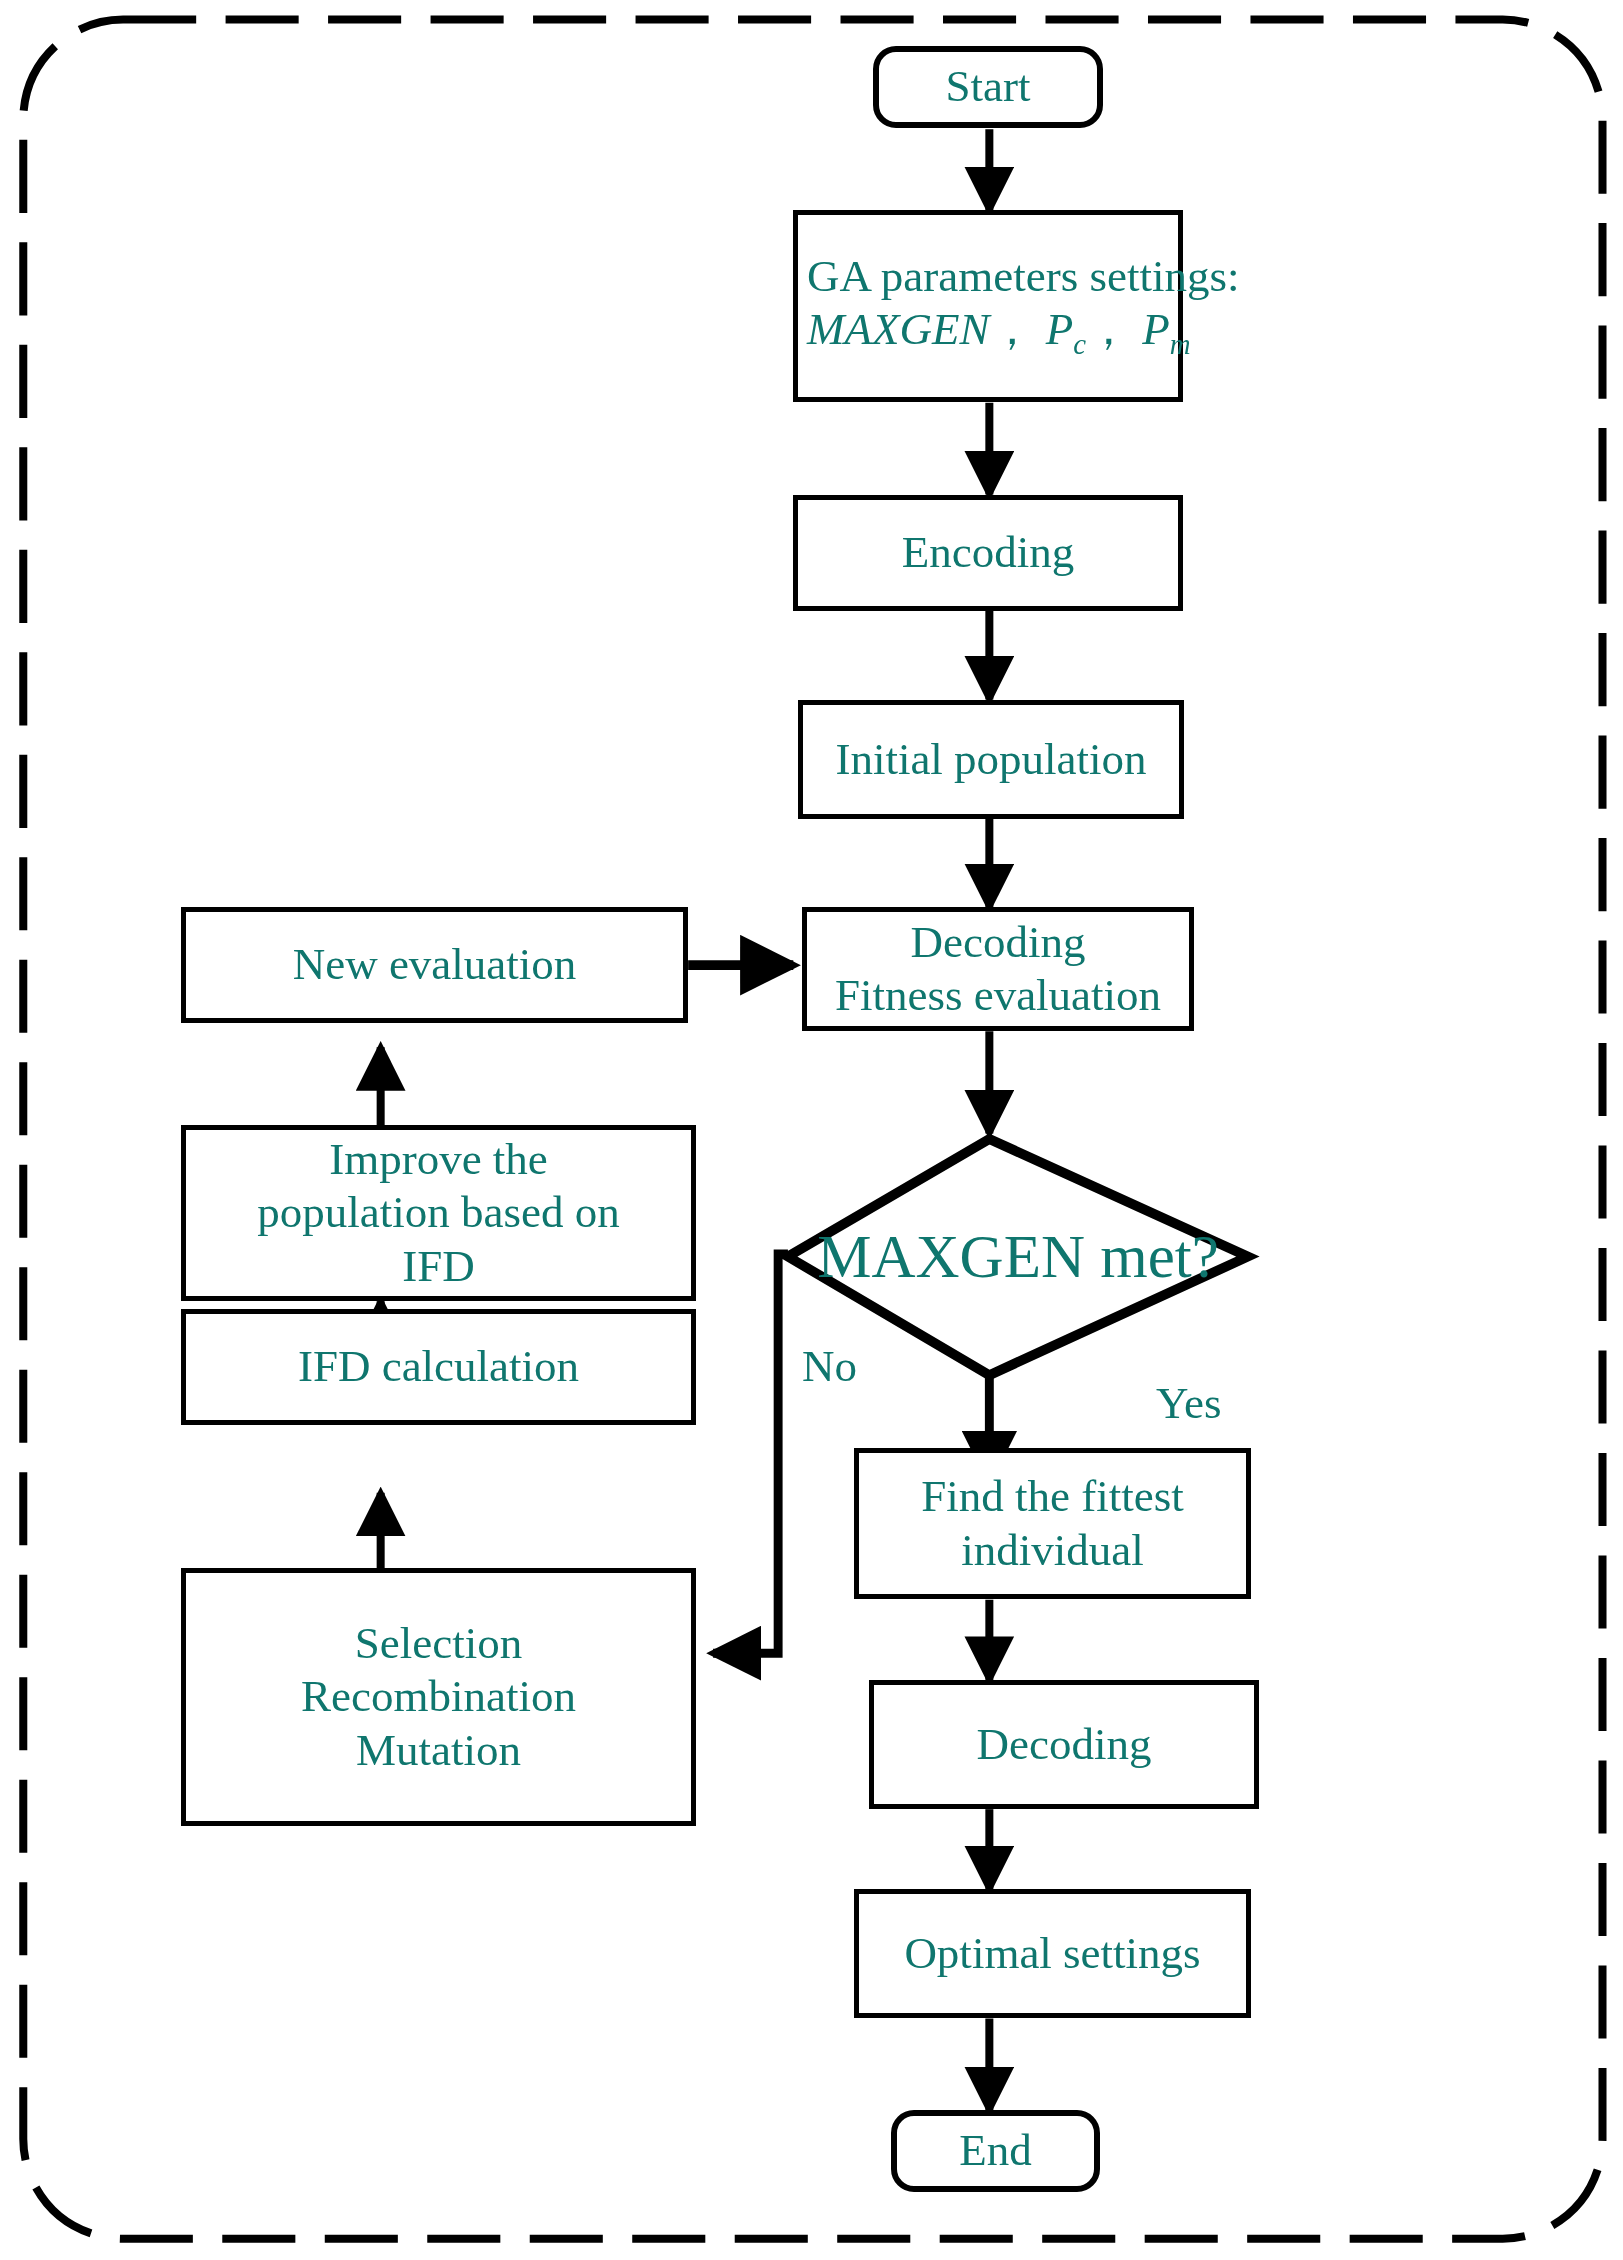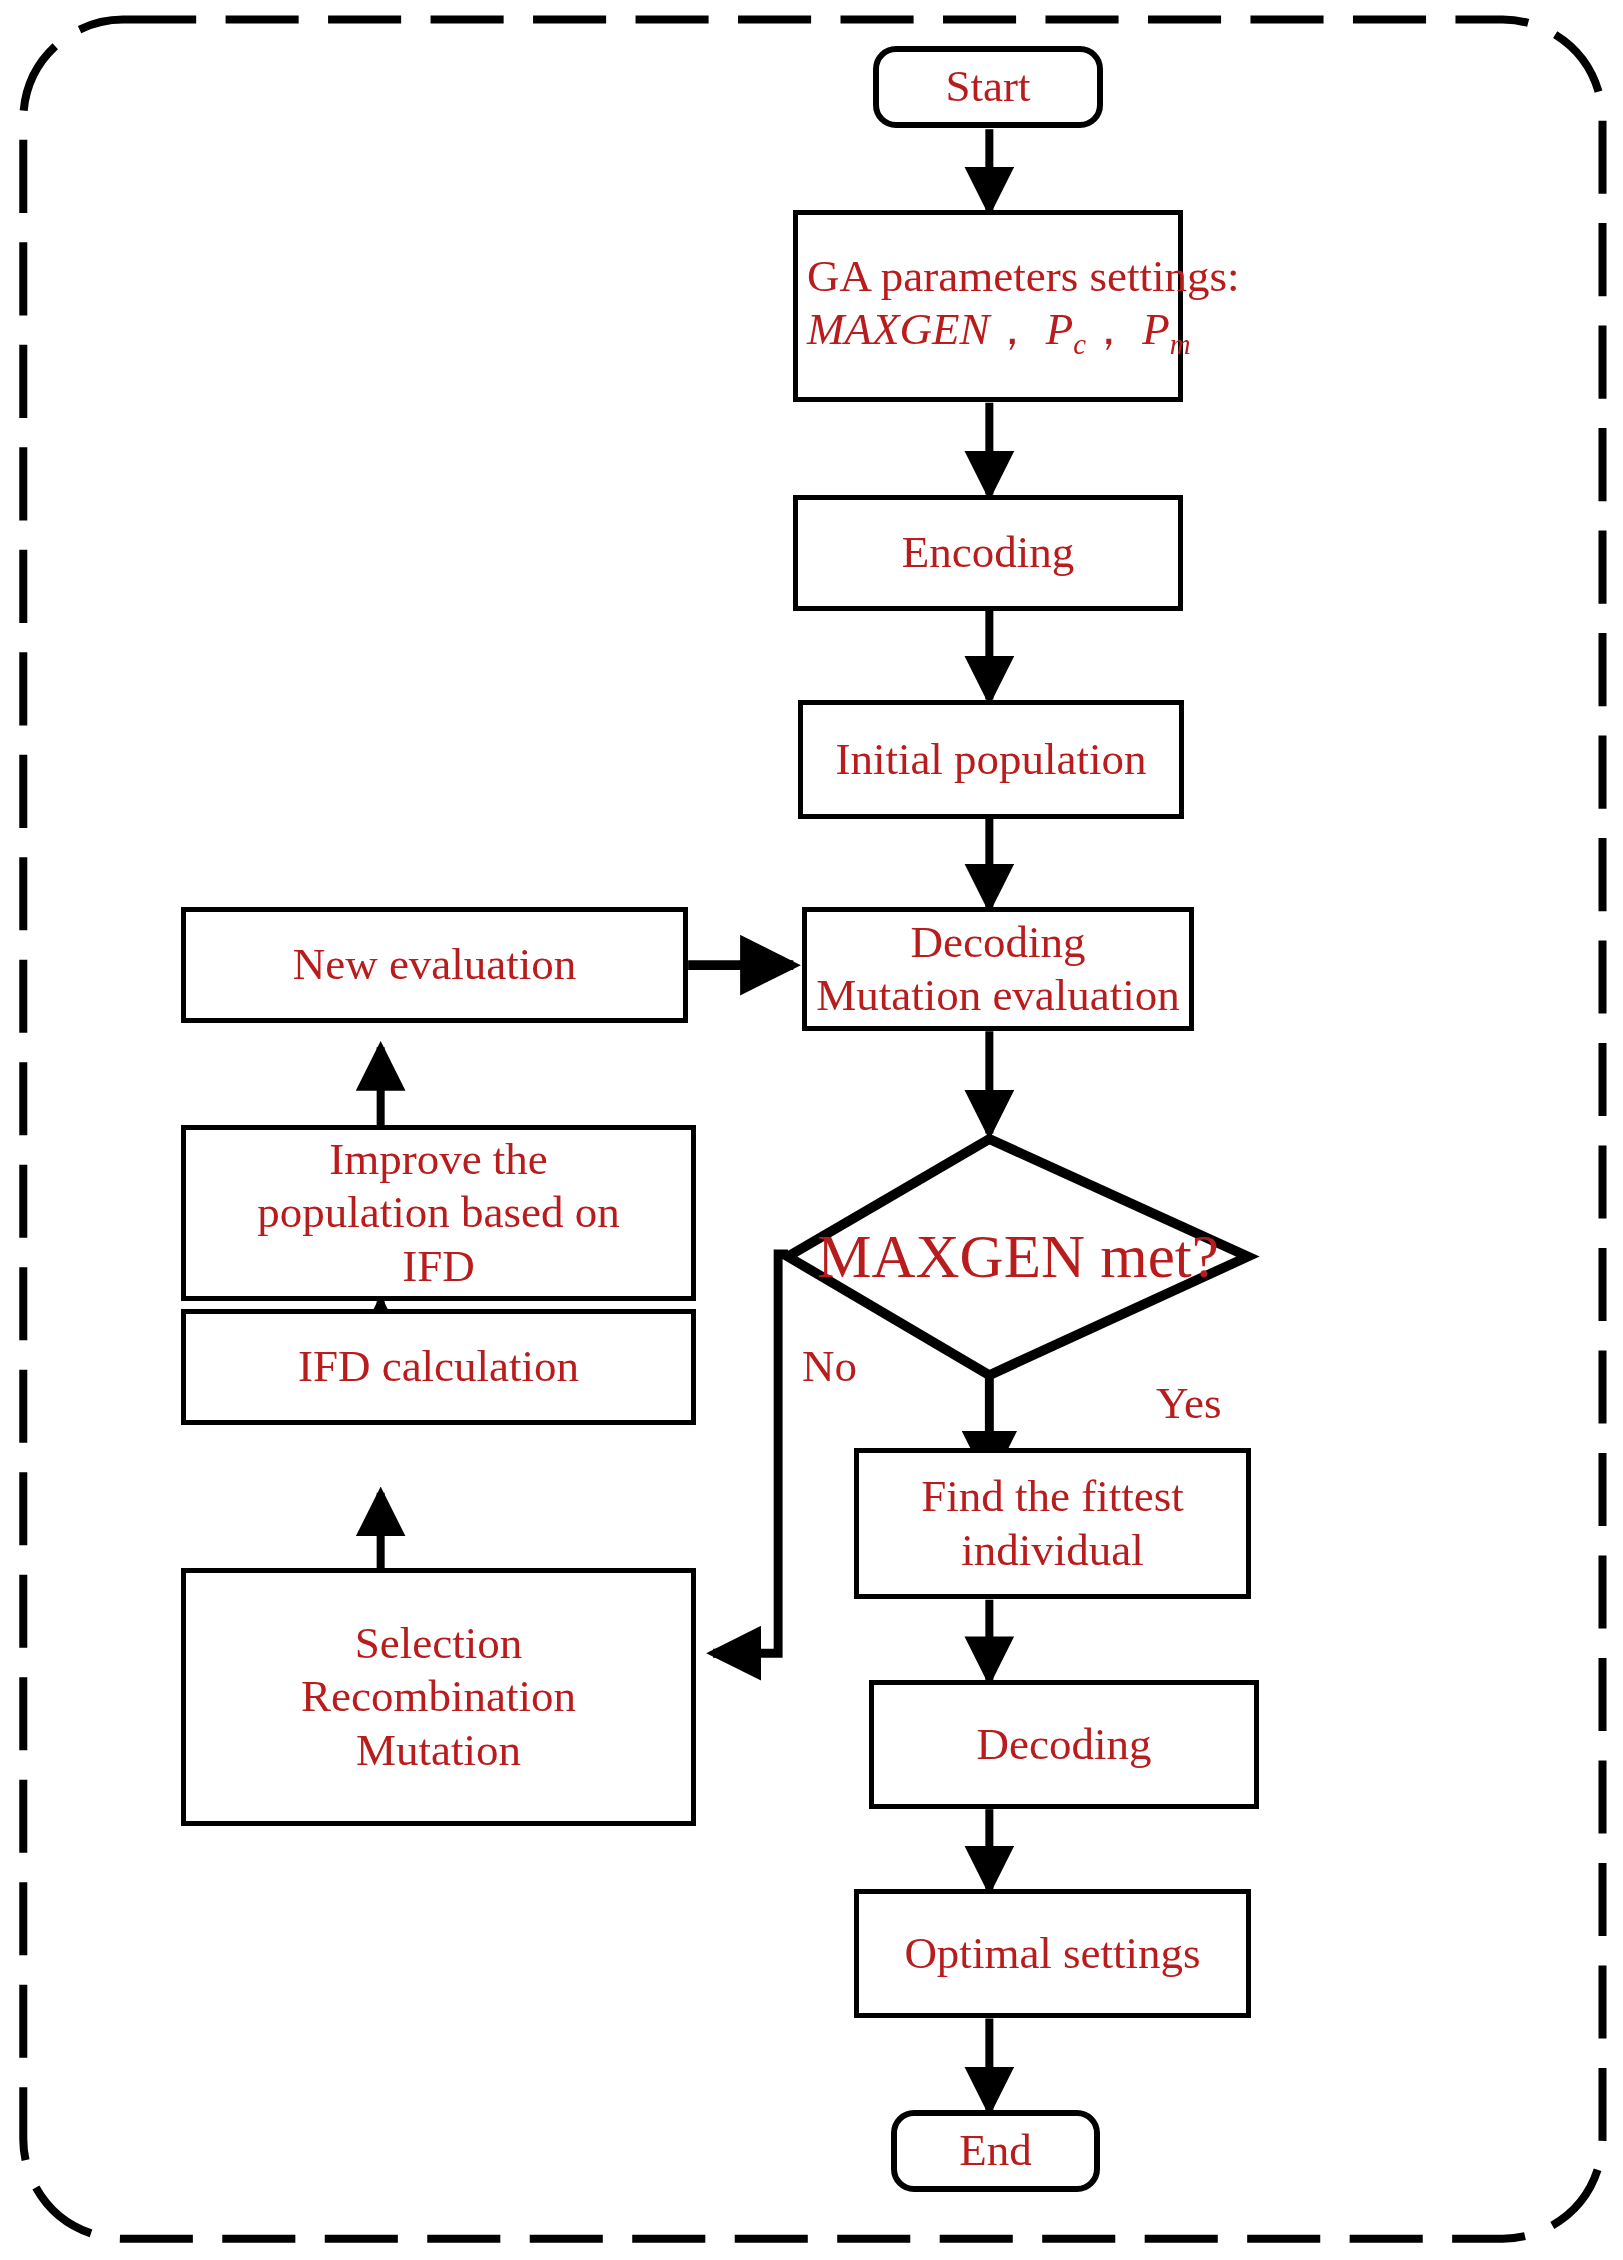--- a/index.html
+++ b/index.html
@@ -7,21 +7,21 @@
     margin: 0;
     padding: 0;
     background: #ffffff;
   }
   #canvas {
     position: relative;
     width: 1624px;
     height: 2261px;
     background: #ffffff;
     font-family: "Liberation Serif", "DejaVu Serif", serif;
-    color: #b91c1c;
+    color: #0f766e;
     overflow: hidden;
   }
   #wires {
     position: absolute;
     left: 0; top: 0;
     width: 1624px;
     height: 2261px;
     pointer-events: none;
   }
 
@@ -151,21 +151,21 @@
 
   <div class="node" style="left:798px; top:700px; width:386px; height:119px;">
     <span class="lines">
       <span class="ln">Initial population</span>
     </span>
   </div>
 
   <div class="node" style="left:802px; top:907px; width:392px; height:124px;">
     <span class="lines">
       <span class="ln">Decoding</span>
-      <span class="ln">Mutation evaluation</span>
+      <span class="ln">Fitness evaluation</span>
     </span>
   </div>
 
   <div class="diamond" style="left:788px; top:1139px; width:460px; height:236px;">
     <span class="dlabel">MAXGEN met?</span>
   </div>
 
   <div class="edge-label" style="left:802px; top:1340px;text-align:right;">No</div>
 
   <div class="edge-label" style="left:1156px; top:1377px;font-family:Liberation Serif, serif;">Yes</div>

